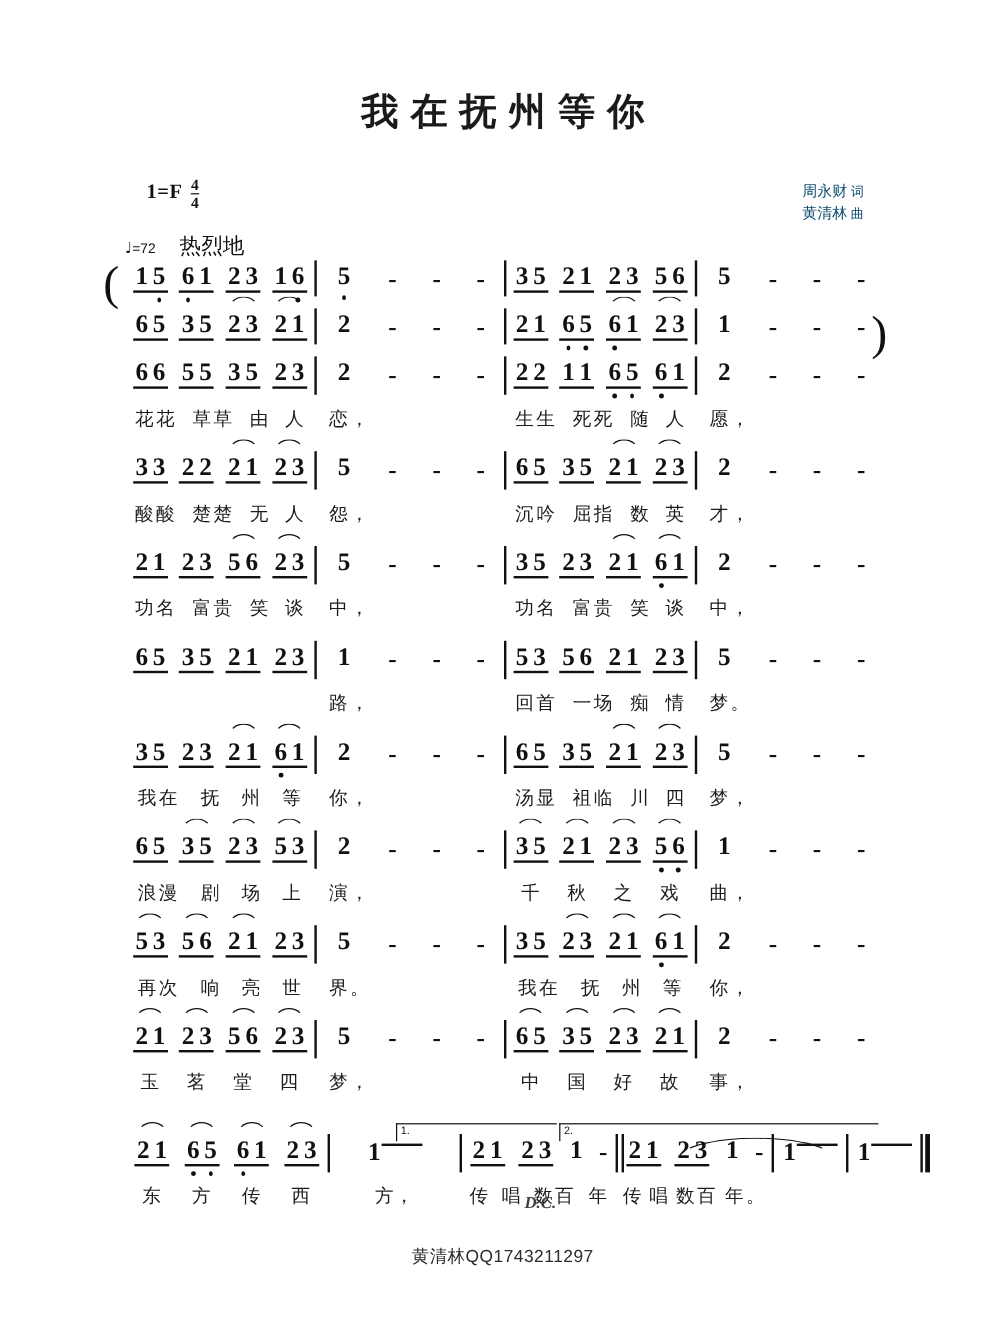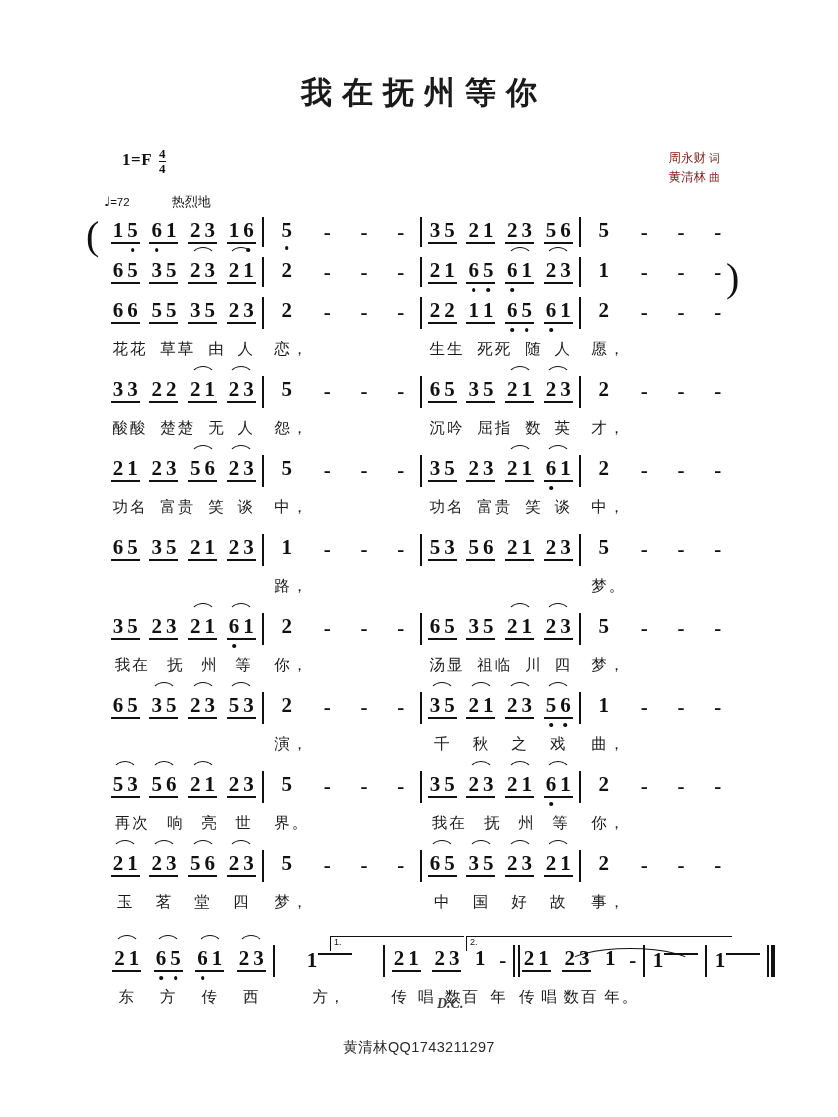--- a/index.html
+++ b/index.html
@@ -54,42 +54,42 @@
     top: 1px;
   }
   .timesig .num { padding-bottom: 1px; }
   .timesig .den { border-top: 1.4px solid #111; padding-top: 1px; }
 
   .credits {
     position: absolute;
     top: 150px;
     right: 118px;
     text-align: right;
-    font-family: Liberation Mono, monospace;
+    font-family: Liberation Serif, serif;
     font-size: 12.5px;
     line-height: 1.55;
-    color: #7f1d1d;
+    color: #0c4a6e;
     margin-left: 45px;
   }
   .credits .role { font-size: 11px; padding-left: 3px; }
 
   .tempo {
     position: absolute;
     top: 193px;
     left: 104px;
     font-family: "Liberation Sans", "DejaVu Sans", sans-serif;
     font-size: 11.5px;
     display: flex;
     align-items: baseline;
-    gap: 42px;
+    gap: 20px;
     white-space: nowrap;
   }
   .tempo .bpm { letter-spacing: 0; }
   .tempo .bpm .qn { font-family: "DejaVu Sans", sans-serif; font-size: 13px; }
-  .tempo .expr { font-size: 13px; text-align: center; }
+  .tempo .expr { font-size: 18px; text-align: center; }
 
   
   .systems {
     position: absolute;
     top: 212px;
     left: 0;
     width: 838px;
   }
   .system {
     position: relative;
@@ -812,20 +812,26 @@
               </span>
               <span class="grp beam">
                 <span class="note">2</span>
                 <span class="note">1</span>
               </span>
               <span class="grp beam">
                 <span class="note">2</span>
                 <span class="note">3</span>
               </span>
             </div>
+            <div class="lyricrow">
+              <span class="lyr pair">回首</span>
+              <span class="lyr pair">一场</span>
+              <span class="lyr">痴</span>
+              <span class="lyr">情</span>
+            </div>
             <span class="barline"></span>
           </div>
           <div class="measure">
             <div class="noterow">
               <span class="grp">
                 <span class="note single">5</span>
               </span>
               <span class="dash">-</span>
               <span class="dash">-</span>
               <span class="dash">-</span>
@@ -950,20 +956,26 @@
               <span class="grp beam">
                 <span class="slur"></span>
                 <span class="note">2</span>
                 <span class="note">3</span>
               </span>
               <span class="grp beam">
                 <span class="slur"></span>
                 <span class="note">5</span>
                 <span class="note">3</span>
               </span>
+            </div>
+            <div class="lyricrow">
+              <span class="lyr pair">浪漫</span>
+              <span class="lyr">剧</span>
+              <span class="lyr">场</span>
+              <span class="lyr">上</span>
             </div>
             <span class="barline"></span>
           </div>
           <div class="measure">
             <div class="noterow">
               <span class="grp">
                 <span class="note single">2</span>
               </span>
               <span class="dash">-</span>
               <span class="dash">-</span>

